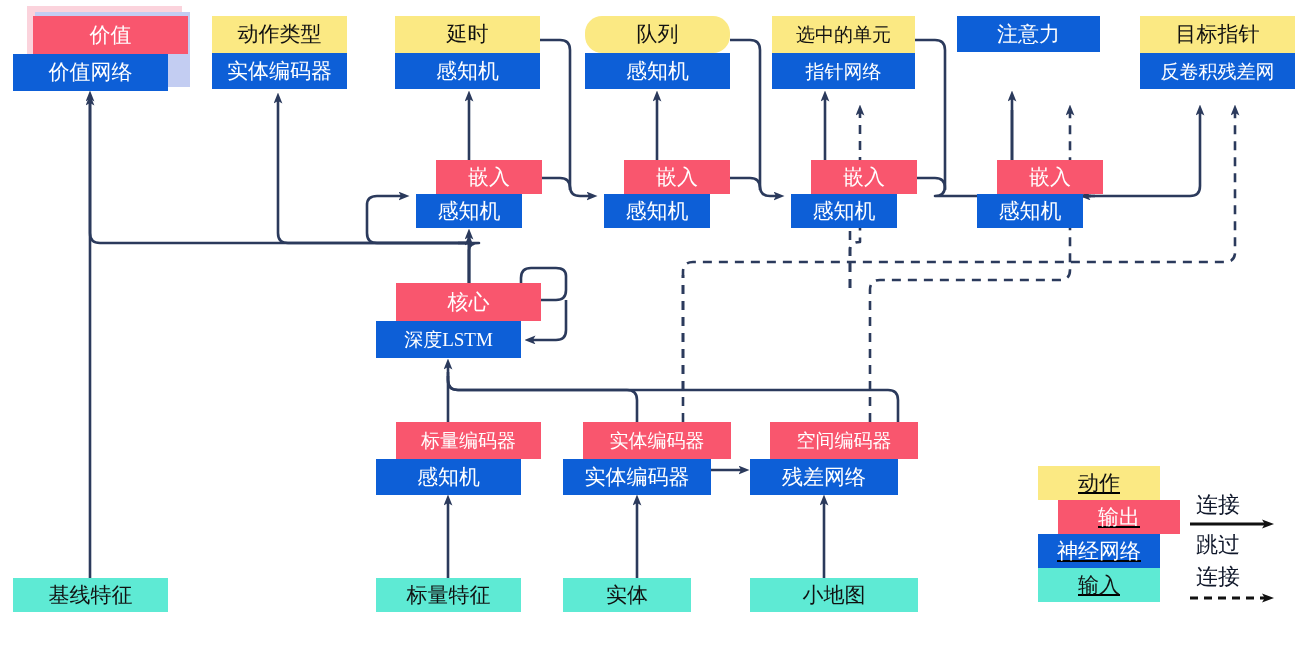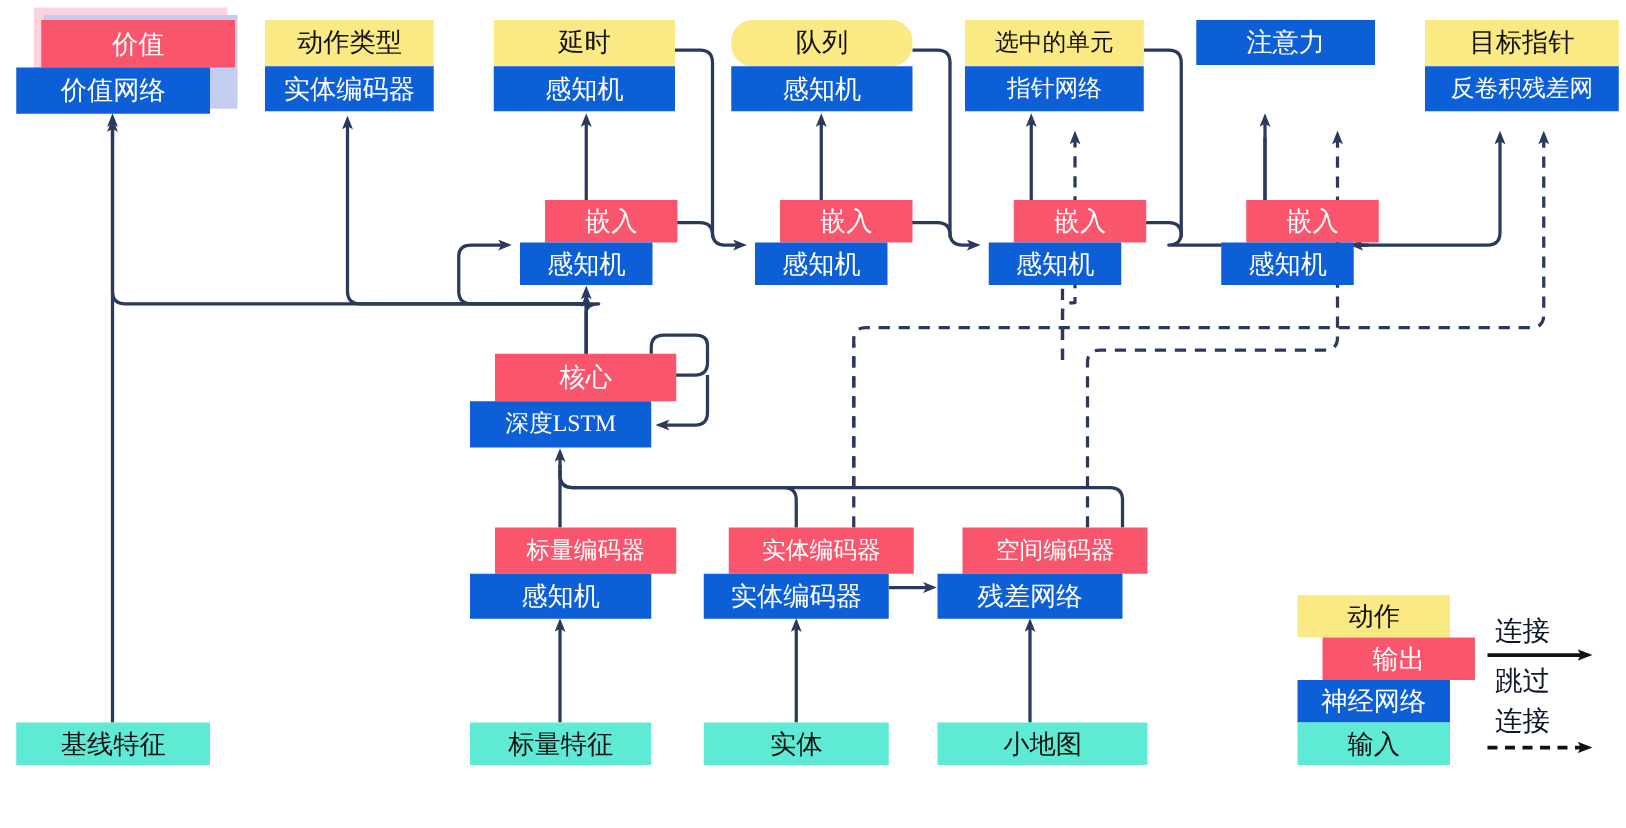--- a/index.html
+++ b/index.html
@@ -151,29 +151,29 @@
       <div class="node" style="left: 750px; top: 422px; width: 148px; height: 73px;">
         <div class="cell c-output" style="height: 37px; font-size: 19px;">空间编码器</div>
         <div class="cell c-net" style="height: 36px; font-size: 21px;">残差网络</div>
       </div>
       <div class="node" style="left: 13px; top: 578px; width: 155px; height: 34px;">
         <div class="cell c-input" style="height: 34px; font-size: 21px;">基线特征</div>
       </div>
       <div class="node" style="left: 376px; top: 578px; width: 145px; height: 34px;">
         <div class="cell c-input" style="height: 34px; font-size: 21px;">标量特征</div>
       </div>
-      <div class="node" style="left: 563px; top: 578px; width: 148px; height: 34px;">
+      <div class="node" style="left: 563px; top: 578px; width: 128px; height: 34px;">
         <div class="cell c-input" style="height: 34px; font-size: 21px;">实体</div>
       </div>
       <div class="node" style="left: 750px; top: 578px; width: 168px; height: 34px;">
         <div class="cell c-input" style="height: 34px; font-size: 21px;">小地图</div>
       </div>
     </div>
 
-  <div class="legend-box" style="left:1038px;top:476px;width:106px;height:136px;">
+  <div class="legend-box" style="left:1038px;top:466px;width:106px;height:136px;text-decoration:underline;">
     <div id="legend-swatches">
         <div class="legend-row c-action" style="width: 122px; height: 34px; font-size: 21px;">动作</div>
         <div class="legend-row c-output" style="width: 122px; height: 34px; font-size: 21px;">输出</div>
         <div class="legend-row c-net" style="width: 122px; height: 34px; font-size: 21px;">神经网络</div>
         <div class="legend-row c-input" style="width: 122px; height: 34px; font-size: 21px;">输入</div>
       </div>
   </div>
 
   <svg class="wires" viewBox="0 0 1301 662" xmlns="http://www.w3.org/2000/svg">
     <g fill="none" stroke="#111111" stroke-width="3" stroke-linecap="butt">

